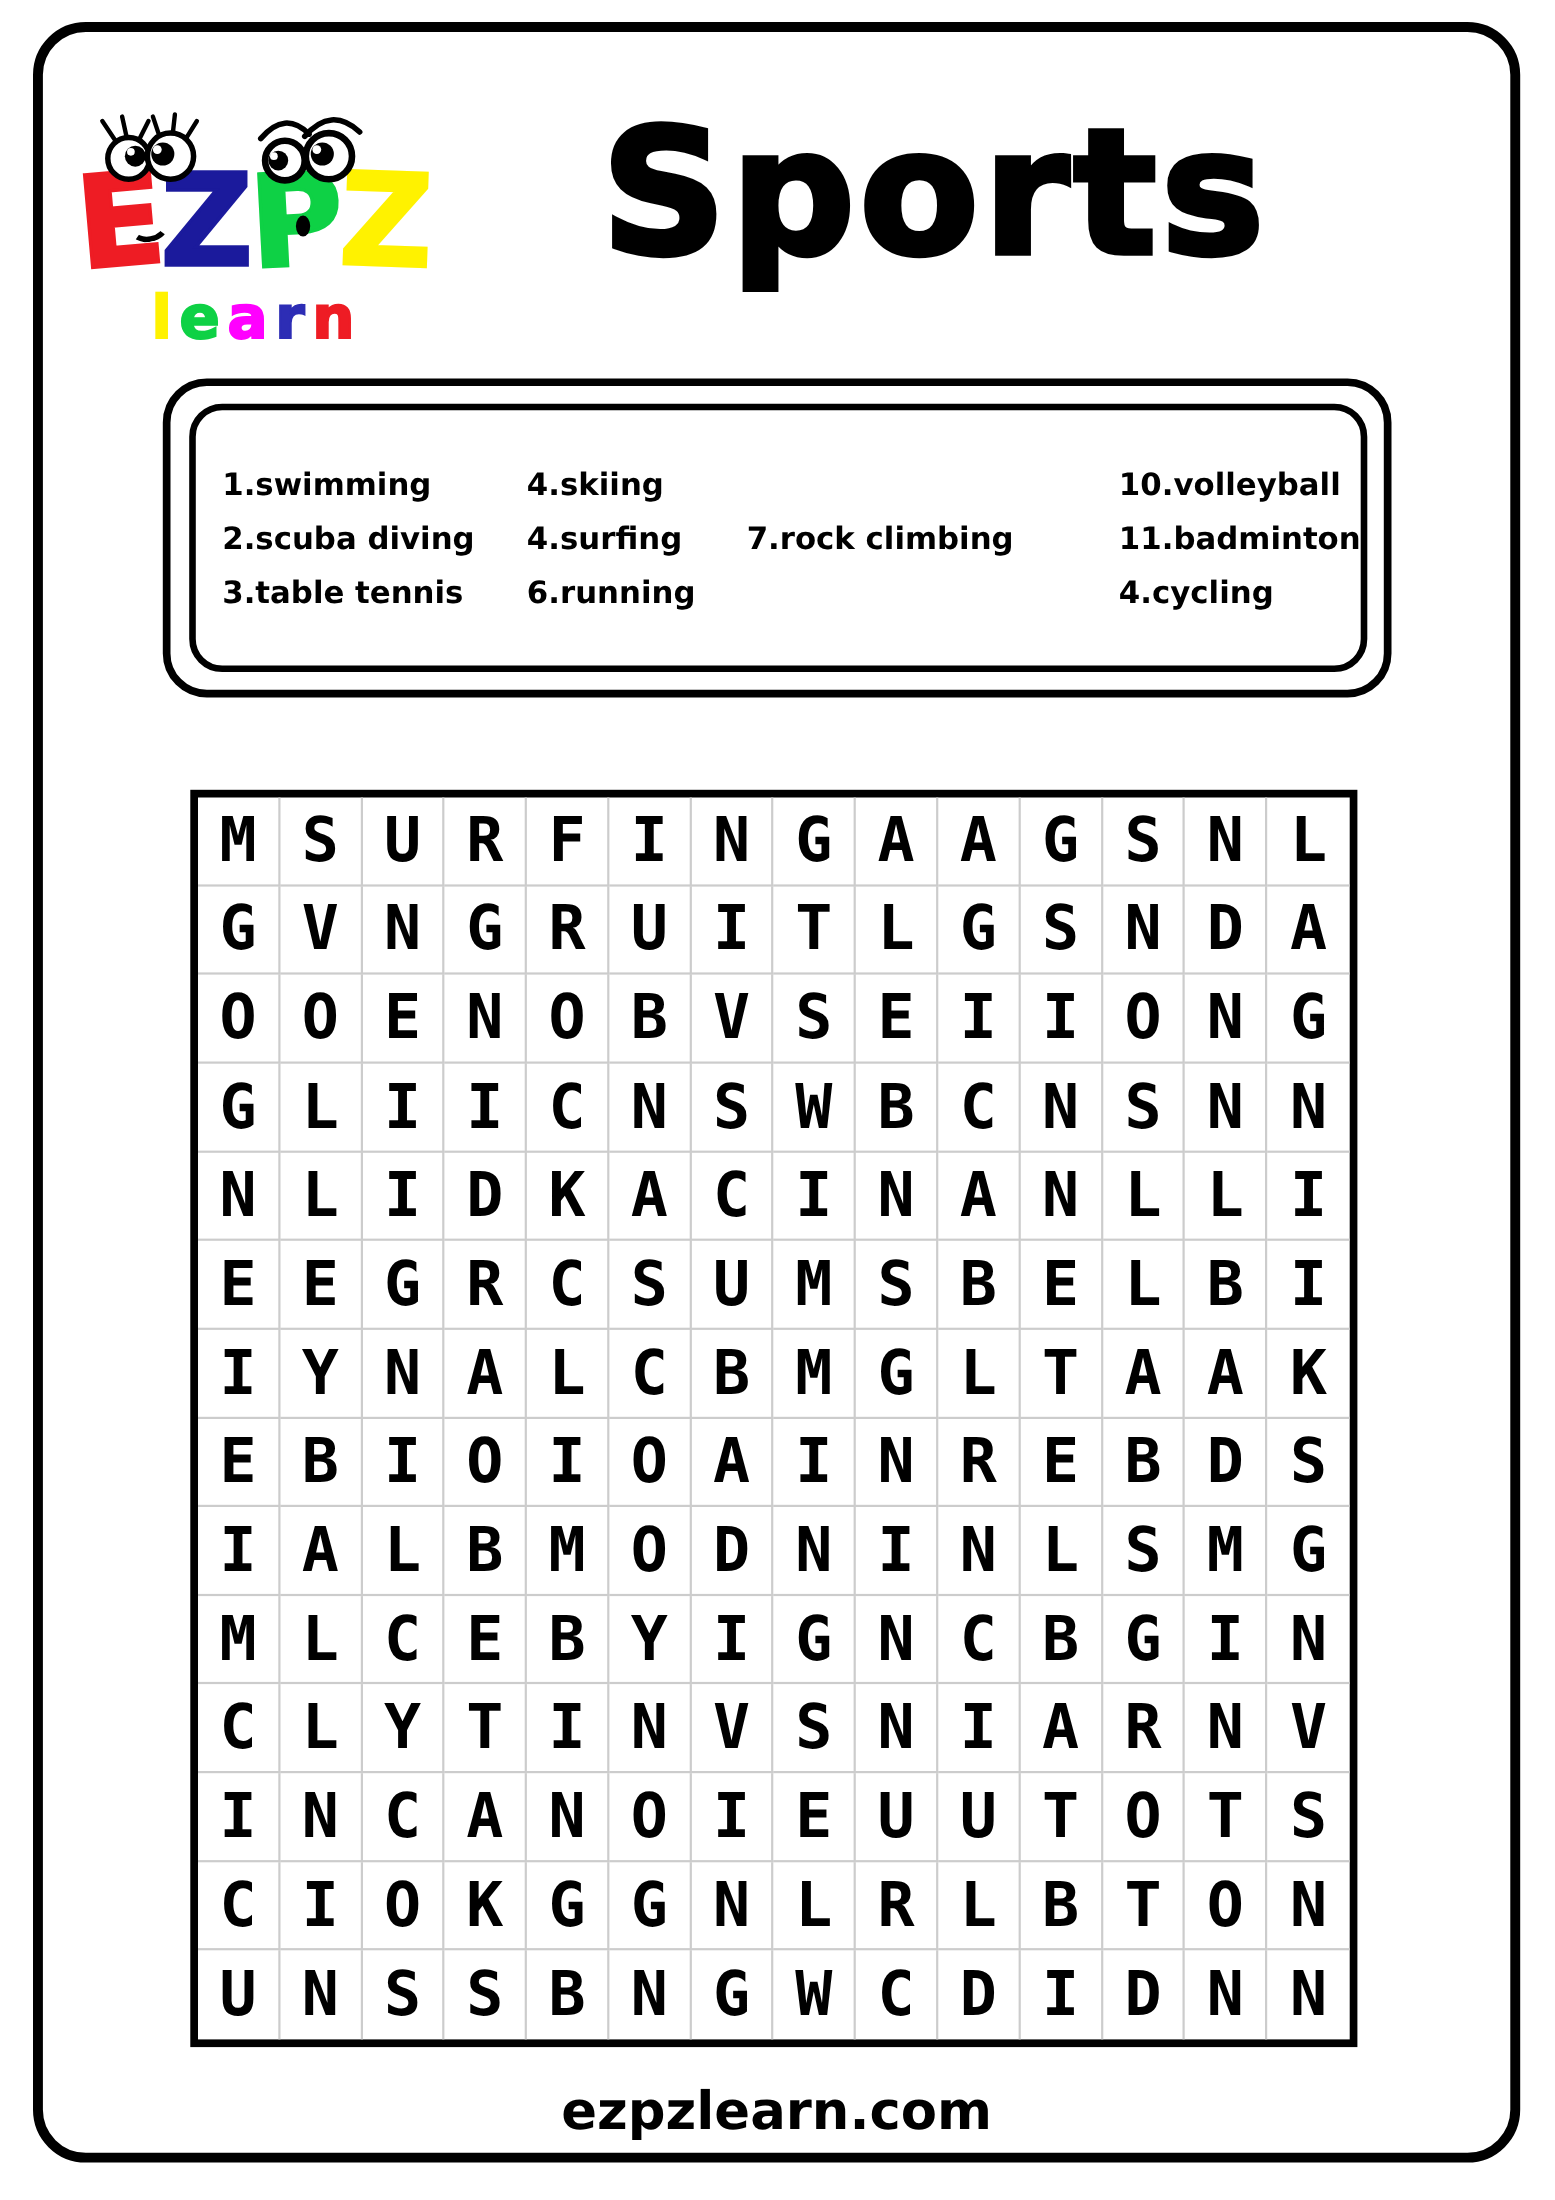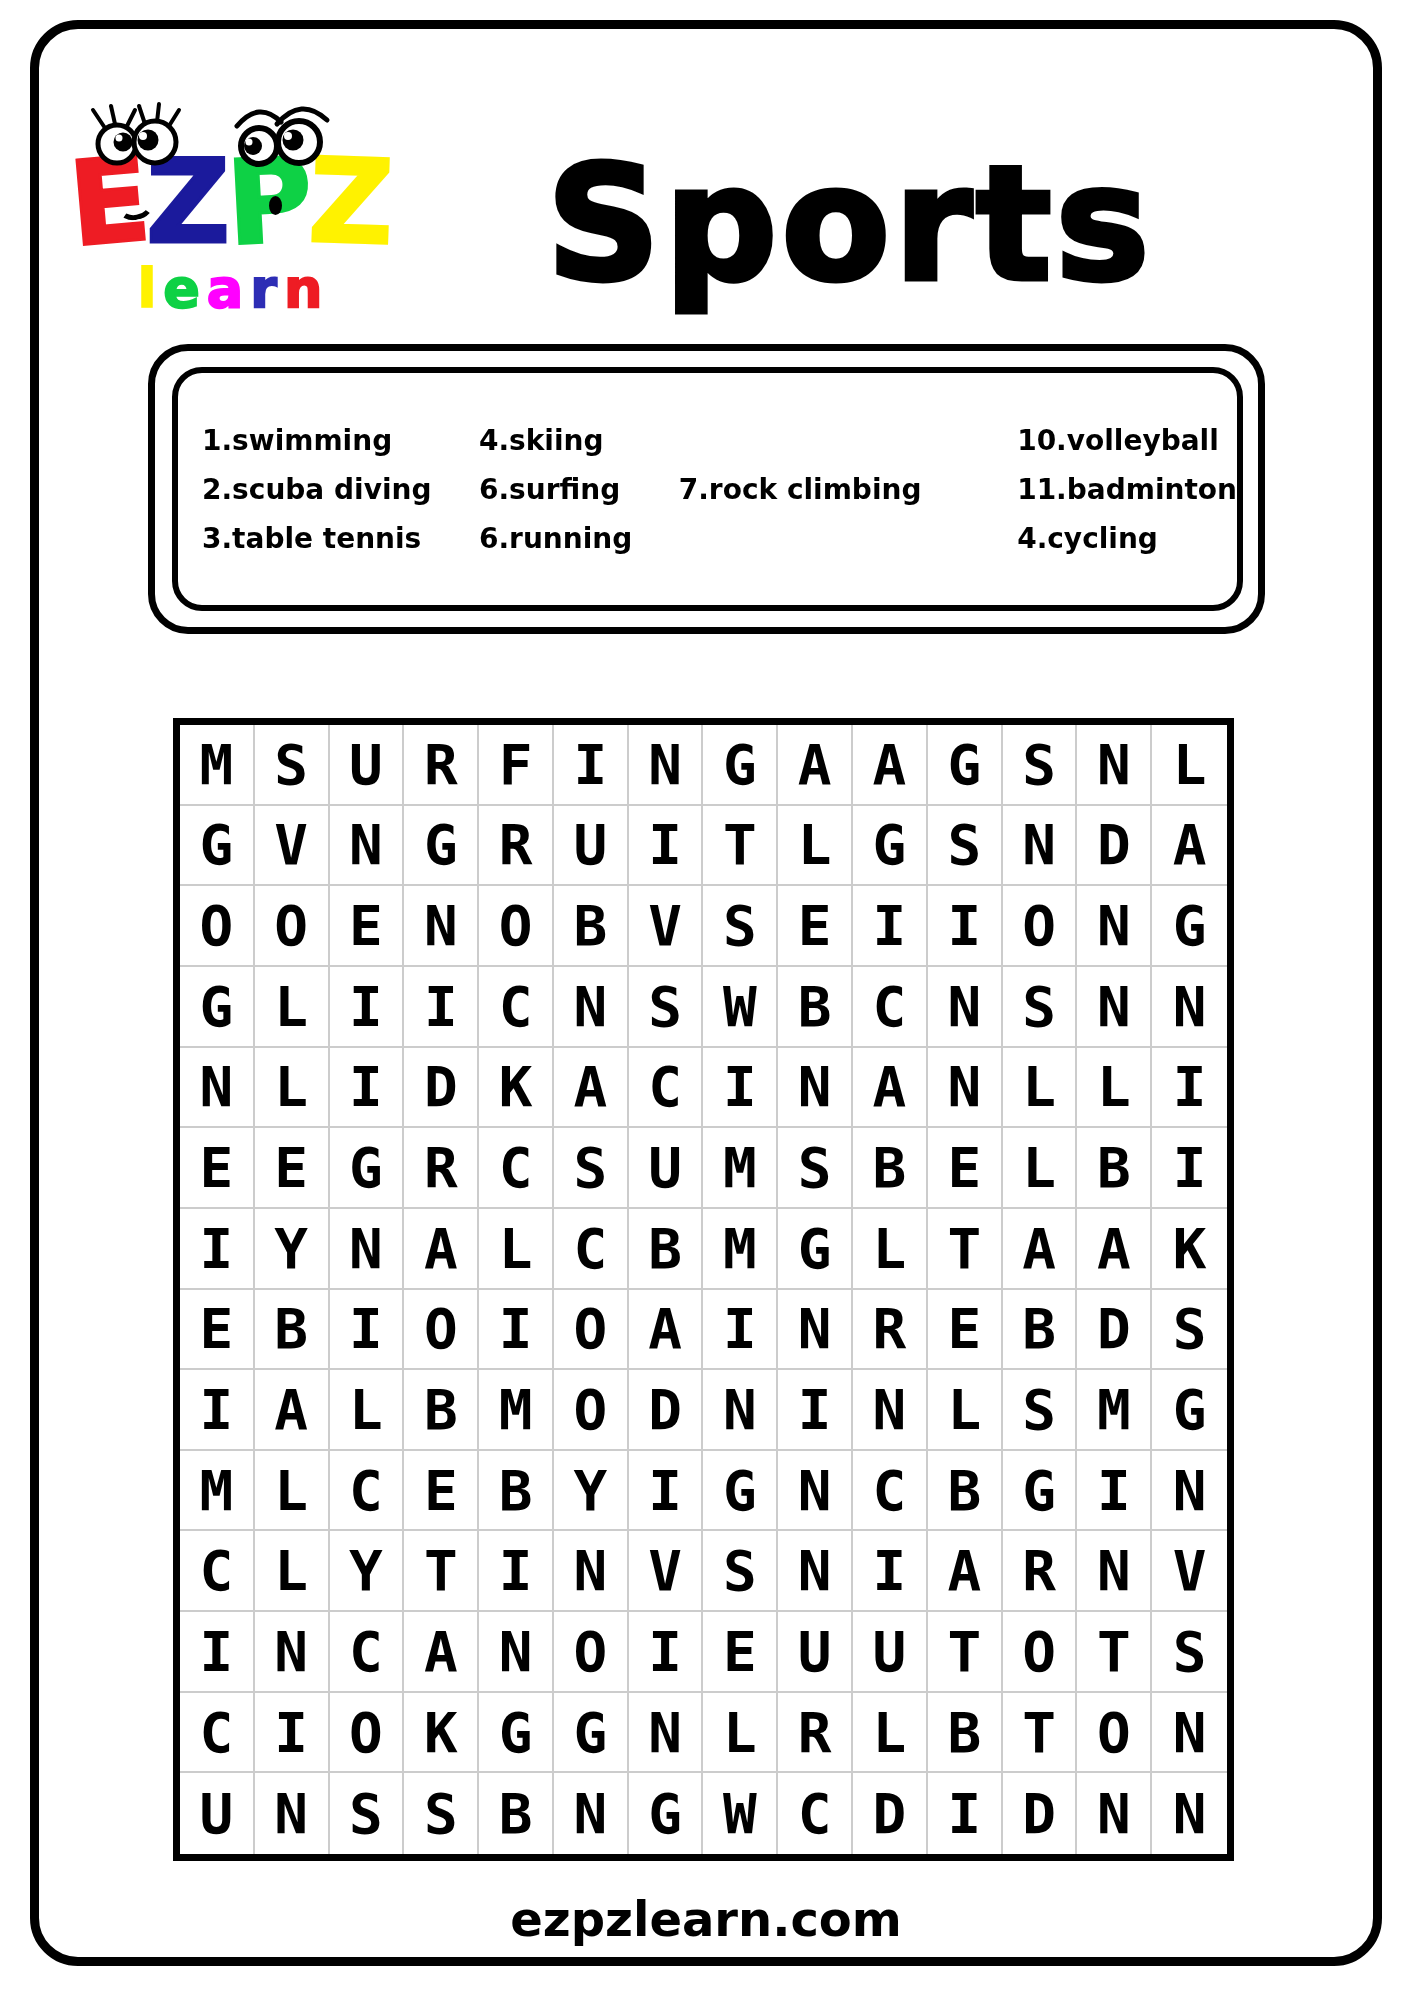--- a/index.html
+++ b/index.html
@@ -44,21 +44,21 @@
     border-radius: 50%; z-index: 4; transform: rotate(-10deg);
   }
   .mouth-o {
     position: absolute; left: 184px; top: 100px; width: 13px; height: 19px;
     background: #000; border-radius: 50%; z-index: 4;
   }
   
   .title {
     position: absolute; left: 470px; top: 84px; width: 760px;
     text-align: center; color: #000;
-    font-size: 158px; font-weight: bold; letter-spacing: 4px; margin-top: 48px;
+    font-size: 158px; font-weight: bold; letter-spacing: 4px;
     -webkit-text-stroke: 5px #000;
   }
   
   .wordbox-outer {
     position: absolute; left: 148px; top: 344px;
     width: 1117px; height: 290px;
     border: 7px solid #000; border-radius: 40px;
     box-sizing: border-box;
     padding-left: 35px;
   }
@@ -154,21 +154,21 @@
 
 <div class="wordbox-outer">
   <div class="wordbox-inner">
       <div class="word-col">
         <div class="word-item">1.swimming</div>
         <div class="word-item">2.scuba diving</div>
         <div class="word-item">3.table tennis</div>
       </div>
       <div class="word-col">
         <div class="word-item">4.skiing</div>
-        <div class="word-item">6.surfing</div>
+        <div class="word-item">4.surfing</div>
         <div class="word-item">6.running</div>
       </div>
       <div class="word-col">
         <div class="word-item">7.rock climbing</div>
       </div>
       <div class="word-col">
         <div class="word-item">10.volleyball</div>
         <div class="word-item">11.badminton</div>
         <div class="word-item">4.cycling</div>
       </div>

